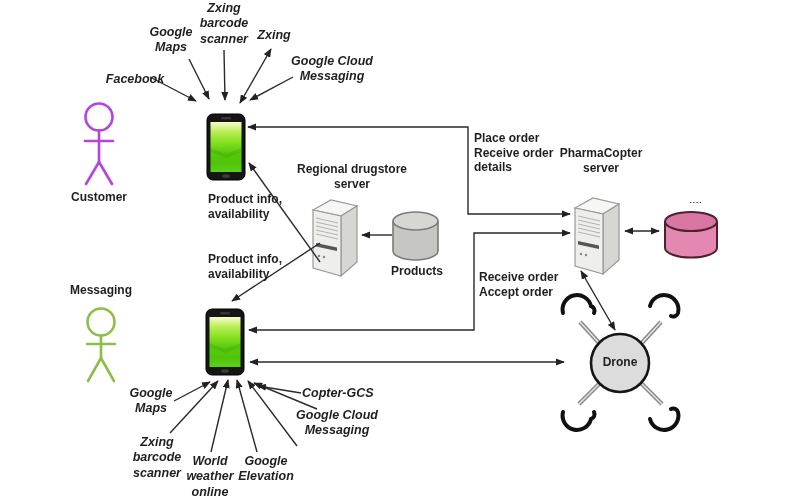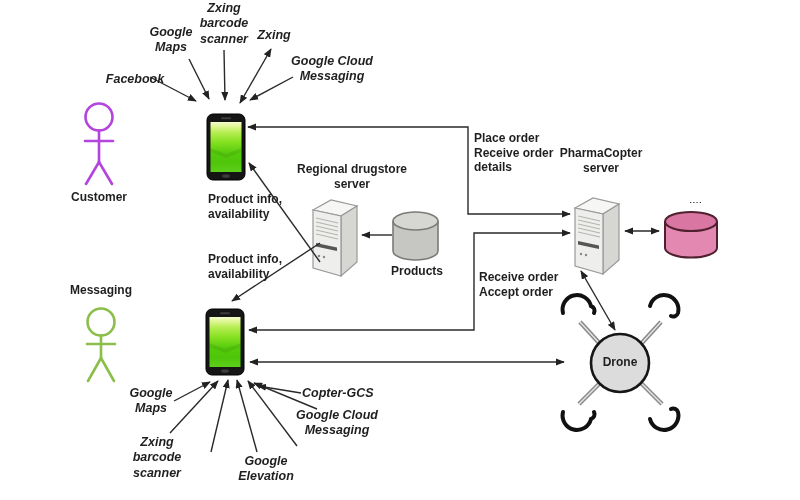--- a/index.html
+++ b/index.html
@@ -194,19 +194,22 @@
 Receive order
 details</div>
   <div class="lbl" style="left:479px;top:270px;width:105px;">Receive order
 Accept order</div>
 
   <div class="lbl app center" style="left:126px;top:386px;width:50px;">Google
 Maps</div>
   <div class="lbl app center" style="left:129px;top:435px;width:56px;">Zxing
 barcode
 scanner</div>
+  <div class="lbl app center" style="left:184px;top:454px;width:52px;">World
+weather
+online</div>
   <div class="lbl app center" style="left:236px;top:454px;width:60px;">Google
 Elevation</div>
   <div class="lbl app center" style="left:294px;top:408px;width:86px;">Google Cloud
 Messaging</div>
   <div class="lbl app" style="left:302px;top:386px;width:76px;font-style:italic;">Copter-GCS</div>
 
 </div>
 
 </body></html>

